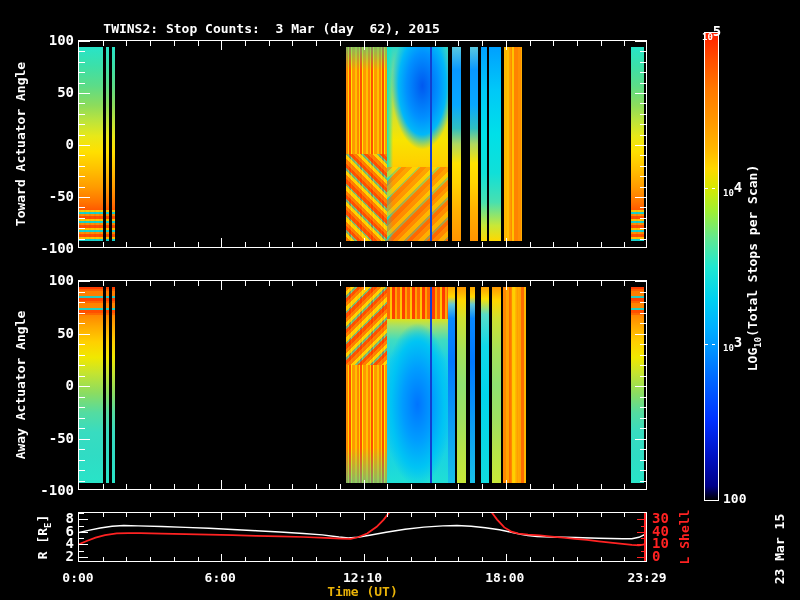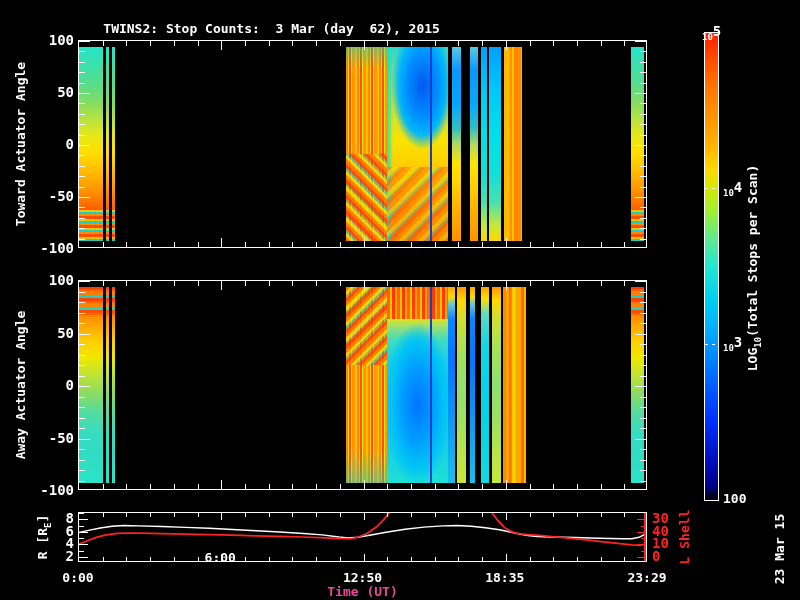--- a/index.html
+++ b/index.html
@@ -13,21 +13,21 @@
   .sb{font-size:9px;}
   .panel{position:absolute;border:1px solid #fff;background:#000;box-sizing:border-box;overflow:hidden;}
   .plot-area{position:absolute;left:0;top:0;right:0;bottom:0;}
   .band{position:absolute;top:3%;bottom:3%;}
   .vline-blue{position:absolute;top:3%;bottom:3%;width:2px;background:#1040d0;z-index:4;}
   .tk{position:absolute;background:#fff;z-index:6;}
   .tk.red{background:#ff2222;}
   .tick-label{position:absolute;color:#fff;font-size:14px;line-height:16px;}
   .tick-label.red{color:#ff2222;}
   .xlab{position:absolute;color:#fff;font-size:13px;text-align:center;}
-  .xlabel{position:absolute;left:78px;top:584px;width:569px;text-align:center;color:#ec4899;font-size:13px;}
+  .xlabel{position:absolute;left:78px;top:584px;width:569px;text-align:center;color:#eab308;font-size:13px;}
   #colorbar{position:absolute;left:704px;top:32px;width:15px;height:469px;border:1px solid #fff;box-sizing:border-box;}
   .cb-grad{position:absolute;left:0;top:0;right:0;bottom:0;}
   .cb-dash{position:absolute;left:0;right:0;height:1px;
            background:repeating-linear-gradient(90deg,#fff 0 3px,transparent 3px 7px);}
   .cb-lab{position:absolute;color:#fff;font-size:13px;line-height:15px;}
   .cb-b{font-size:9px;}
   .cb-e{font-size:14px;vertical-align:4px;}
   .red-spine{position:absolute;top:0;bottom:0;right:0;width:2px;background:#ff2222;z-index:7;}
   #orbit-svg{position:absolute;left:0;top:0;width:100%;height:100%;}
 
@@ -405,21 +405,21 @@
     <div class="tick-label" style="left: 28px; top: 482px; width: 46px; text-align: right;">-100</div>
     <div class="tick-label" style="left: 28px; top: 510.25px; width: 46px; text-align: right;">8</div>
     <div class="tick-label" style="left: 28px; top: 522.75px; width: 46px; text-align: right;">6</div>
     <div class="tick-label" style="left: 28px; top: 535.25px; width: 46px; text-align: right;">4</div>
     <div class="tick-label" style="left: 28px; top: 547.75px; width: 46px; text-align: right;">2</div>
     <div class="tick-label red" style="left: 652px; top: 510.25px; width: 40px; text-align: left;">30</div>
     <div class="tick-label red" style="left: 652px; top: 522.75px; width: 40px; text-align: left;">40</div>
     <div class="tick-label red" style="left: 652px; top: 535.25px; width: 40px; text-align: left;">10</div>
     <div class="tick-label red" style="left: 652px; top: 547.75px; width: 40px; text-align: left;">0</div>
     <div class="xlab" style="left: 48px; top: 570px; width: 60px;">0:00</div>
-    <div class="xlab" style="left: 190.25px; top: 550px; width: 60px;">6:00</div>
-    <div class="xlab" style="left: 332.5px; top: 570px; width: 60px;">12:50</div>
-    <div class="xlab" style="left: 474.75px; top: 570px; width: 60px;">18:35</div>
+    <div class="xlab" style="left: 190.25px; top: 570px; width: 60px;">6:00</div>
+    <div class="xlab" style="left: 332.5px; top: 570px; width: 60px;">12:10</div>
+    <div class="xlab" style="left: 474.75px; top: 570px; width: 60px;">18:00</div>
     <div class="xlab" style="left: 617px; top: 570px; width: 60px;">23:29</div>
     <div class="cb-lab" style="left: 702px; top: 24px;"><span class="cb-b">10</span><span class="cb-e">5</span></div>
     <div class="cb-lab" style="left: 723px; top: 179.511px;"><span class="cb-b">10</span><span class="cb-e">4</span></div>
     <div class="cb-lab" style="left: 723px; top: 335.489px;"><span class="cb-b">10</span><span class="cb-e">3</span></div>
     <div class="cb-lab" style="left: 723px; top: 491px;">100</div>
   </div>
 
 </body></html>

